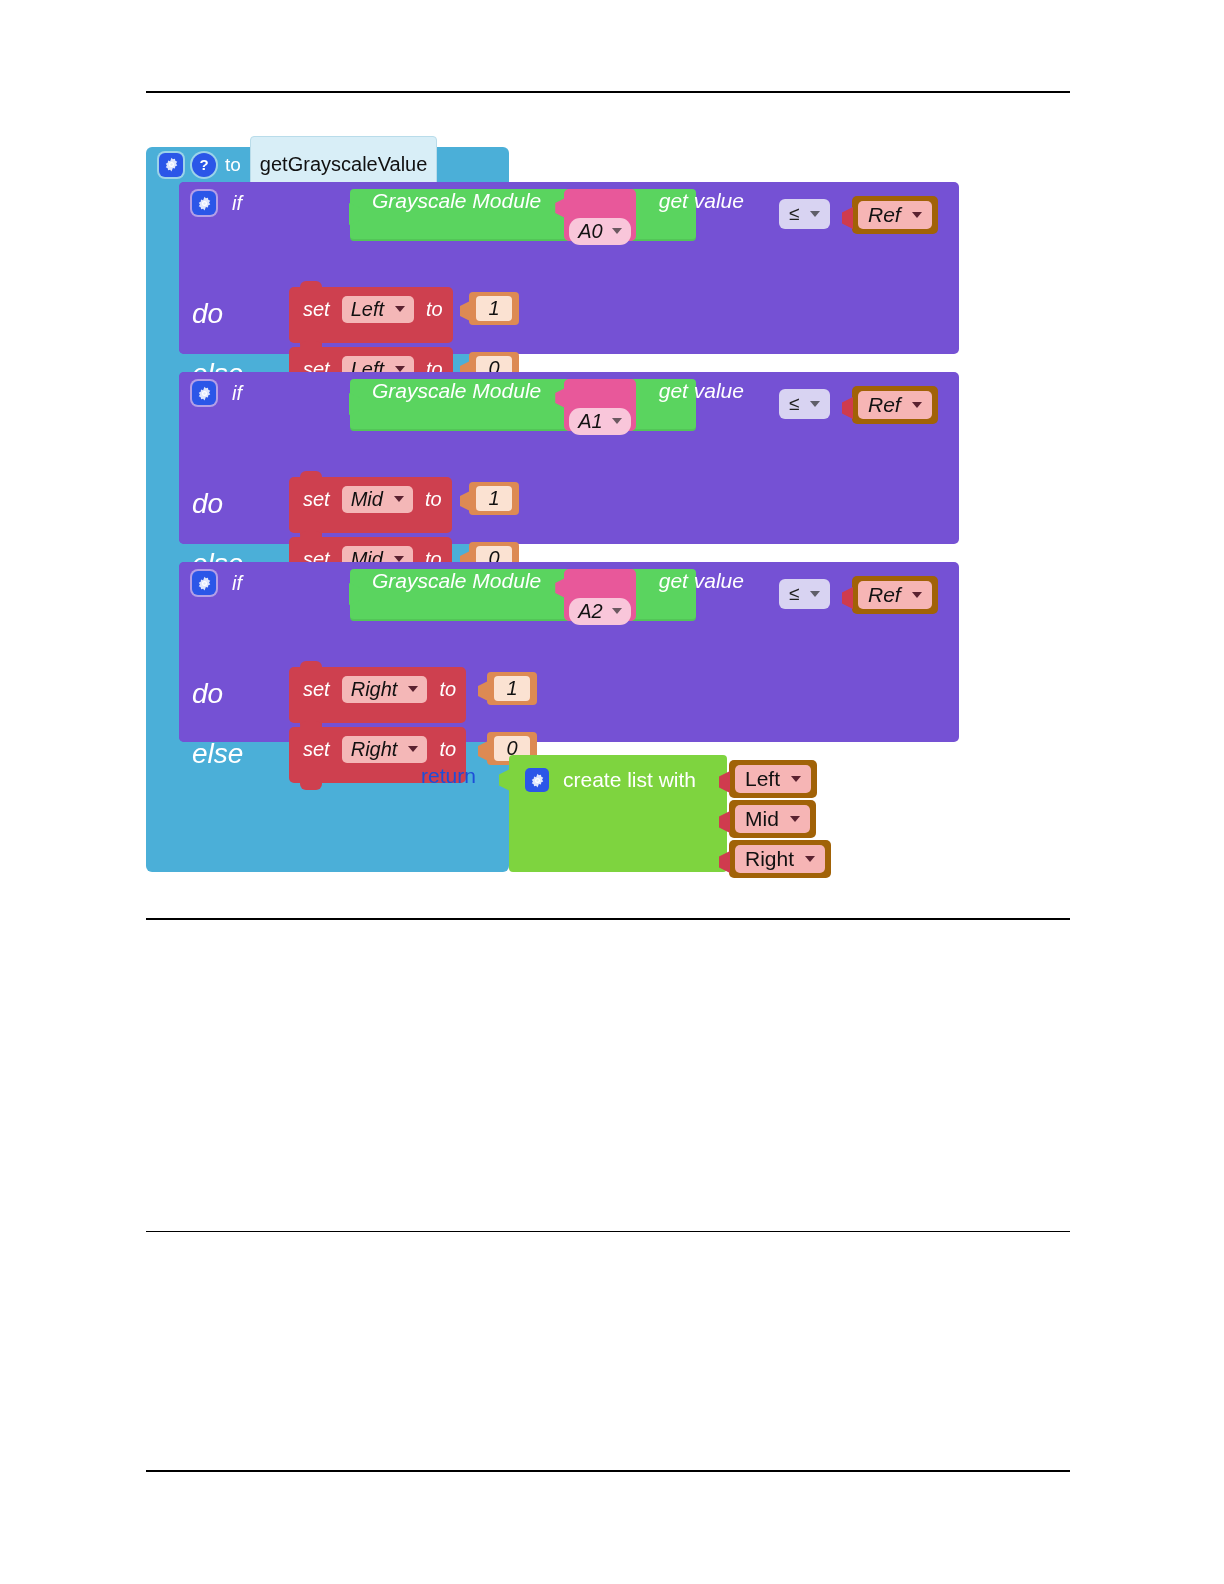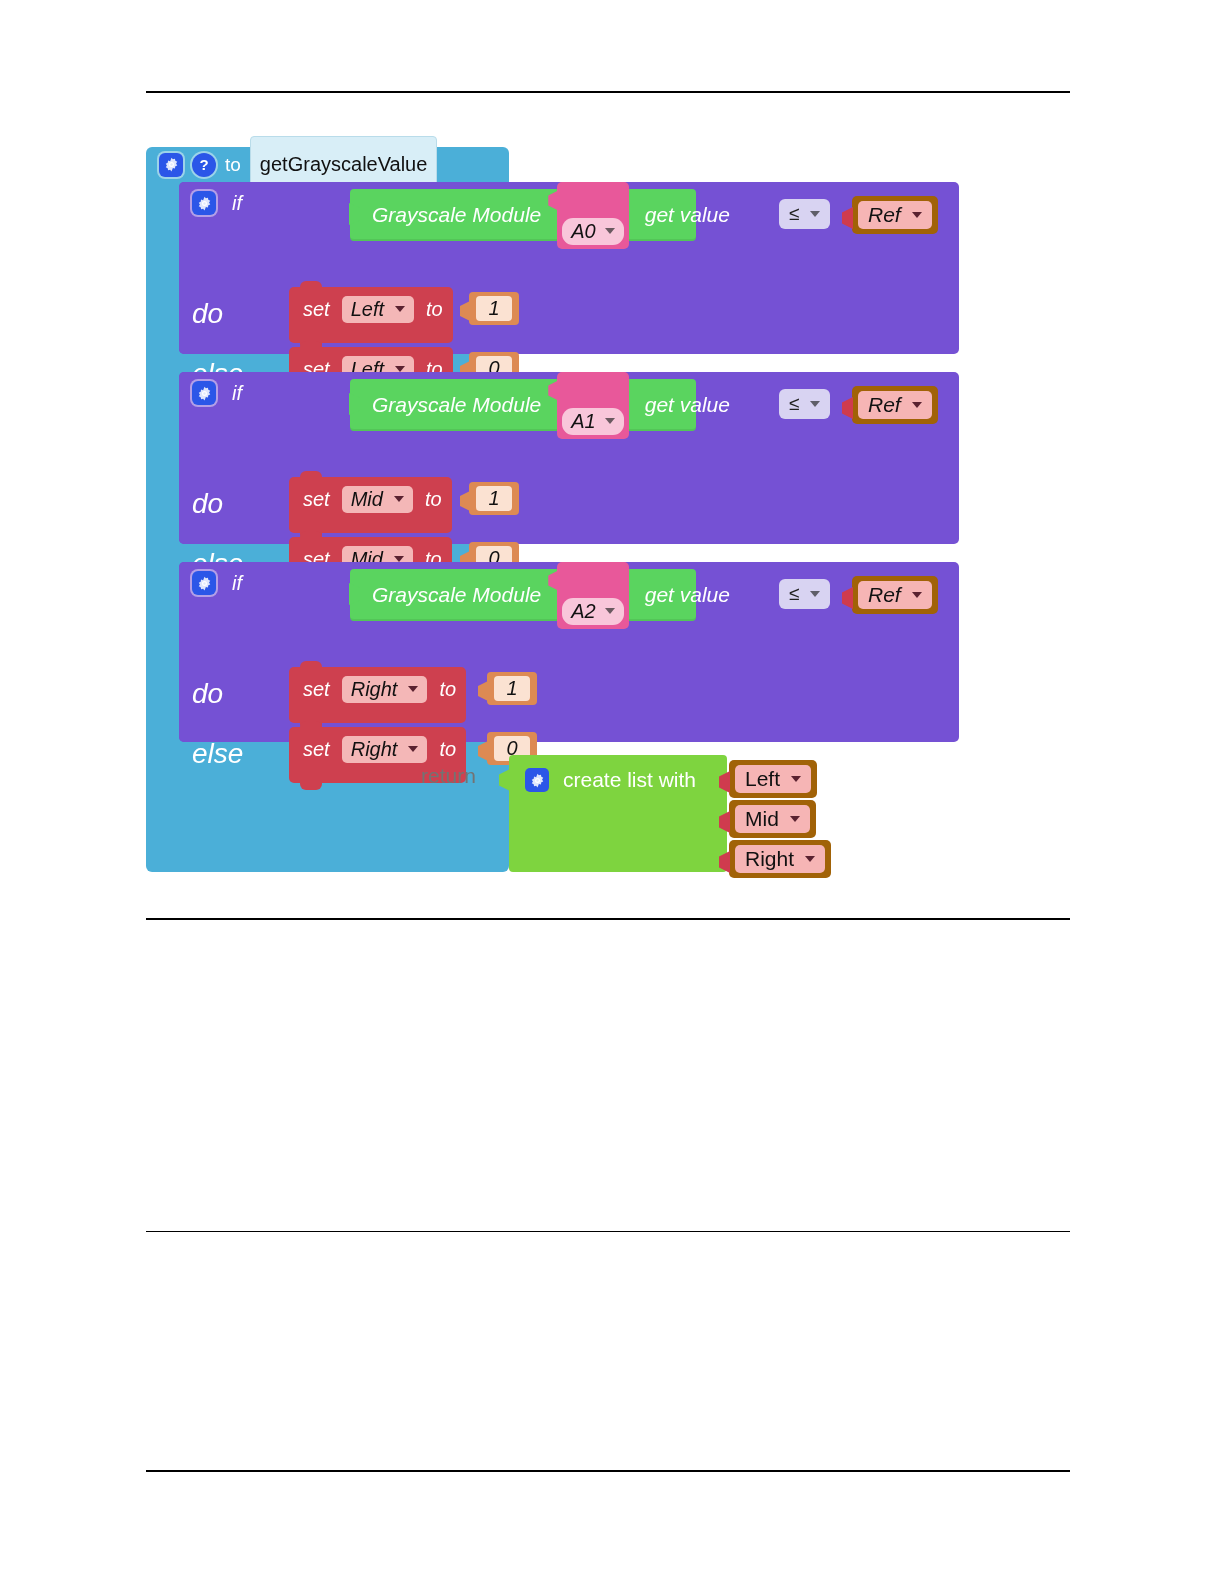--- a/index.html
+++ b/index.html
@@ -47,21 +47,21 @@
   .ifwrap{position:absolute;left:33px;background:#7551d4;border-radius:5px;font-style:italic;}
   .ifwrap .colL{position:absolute;left:0;top:0;width:116px;background:#7551d4;border-radius:5px 0 0 5px;}
   .if-head{position:absolute;left:13px;top:9px;display:flex;align-items:center;gap:16px;}
   .if-label{color:#fff;font-size:20px;}
 
   .slotlabel{position:absolute;color:#fff;font-size:28px;left:13px;}
 
   
   .greenblk{
     position:absolute;background:#5ad45f;border-radius:4px;height:52px;
-    display:flex;align-items:center;padding:0 14px 0 22px;gap:16px;
+    display:flex;padding:0 14px 0 22px;gap:23px;
     box-shadow:inset 0 -2px 0 rgba(0,0,0,.07);
   }
   .greenblk .txt{color:#fff;font-size:21px;white-space:nowrap;}
   .plug{
     position:absolute;left:-1px;top:14px;width:11px;height:22px;background:#5ad45f;
     border-radius:0 0 0 0;clip-path:polygon(0 0,100% 22%,100% 78%,0 100%);
   }
   
   .pinkfield{
     background:#e8589a;border-radius:5px;padding:4px 5px;display:inline-flex;align-items:center;
@@ -121,21 +121,21 @@
   }
   .numblk .inner{
     background:#fbe2d2;border-radius:4px;padding:1px 11px;font-size:20px;color:#111;min-width:14px;text-align:center;
   }
   .numblk::before{
     content:"";position:absolute;left:-9px;top:9px;width:10px;height:20px;background:#dd8a53;
     clip-path:polygon(100% 0,0 25%,0 75%,100% 100%);
   }
 
   
-  .return-label{position:absolute;color:#737373;font-size:21px;}
+  .return-label{position:absolute;color:#1d4ed8;font-size:21px;}
   .listblk{
     position:absolute;background:#7ed43f;border-radius:4px;
     display:flex;align-items:flex-start;
   }
   .listblk .head{display:flex;align-items:center;gap:14px;padding:13px 14px 0 16px;}
   .listblk .head .txt{color:#fff;font-size:21px;white-space:nowrap;}
   .listplug{
     position:absolute;left:-10px;top:14px;width:11px;height:22px;background:#7ed43f;
     clip-path:polygon(100% 0,0 25%,0 75%,100% 100%);
   }

